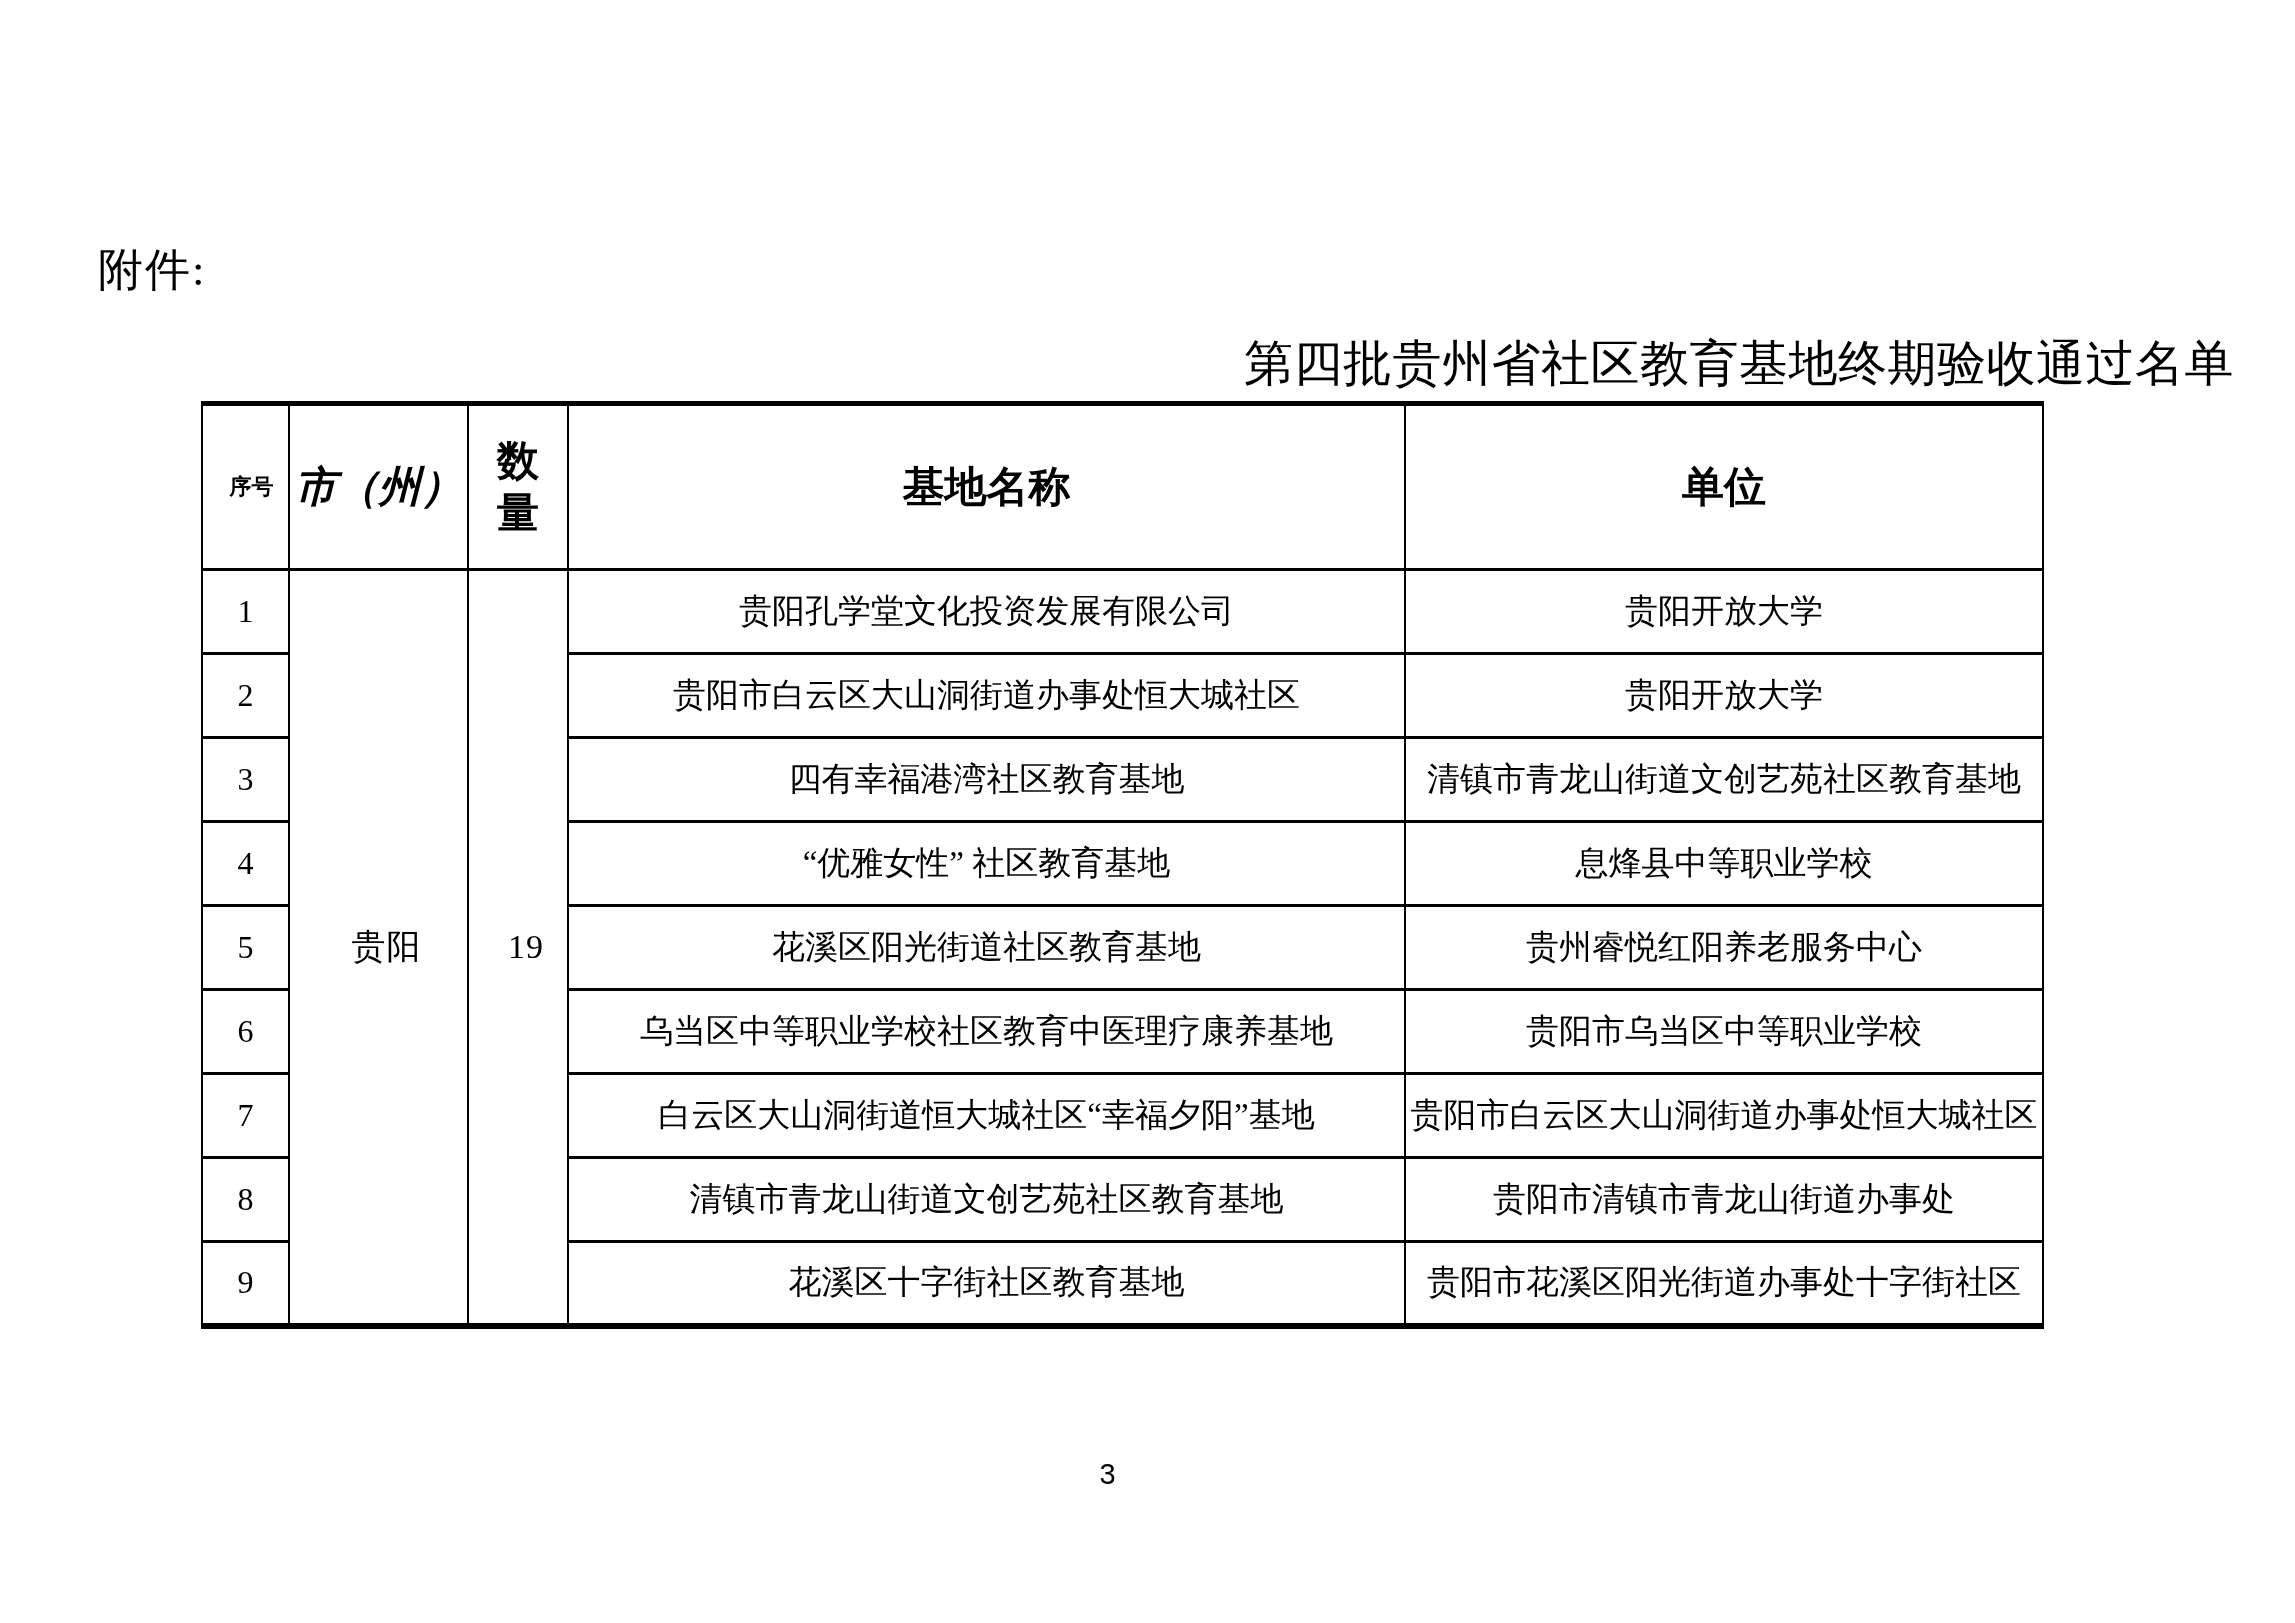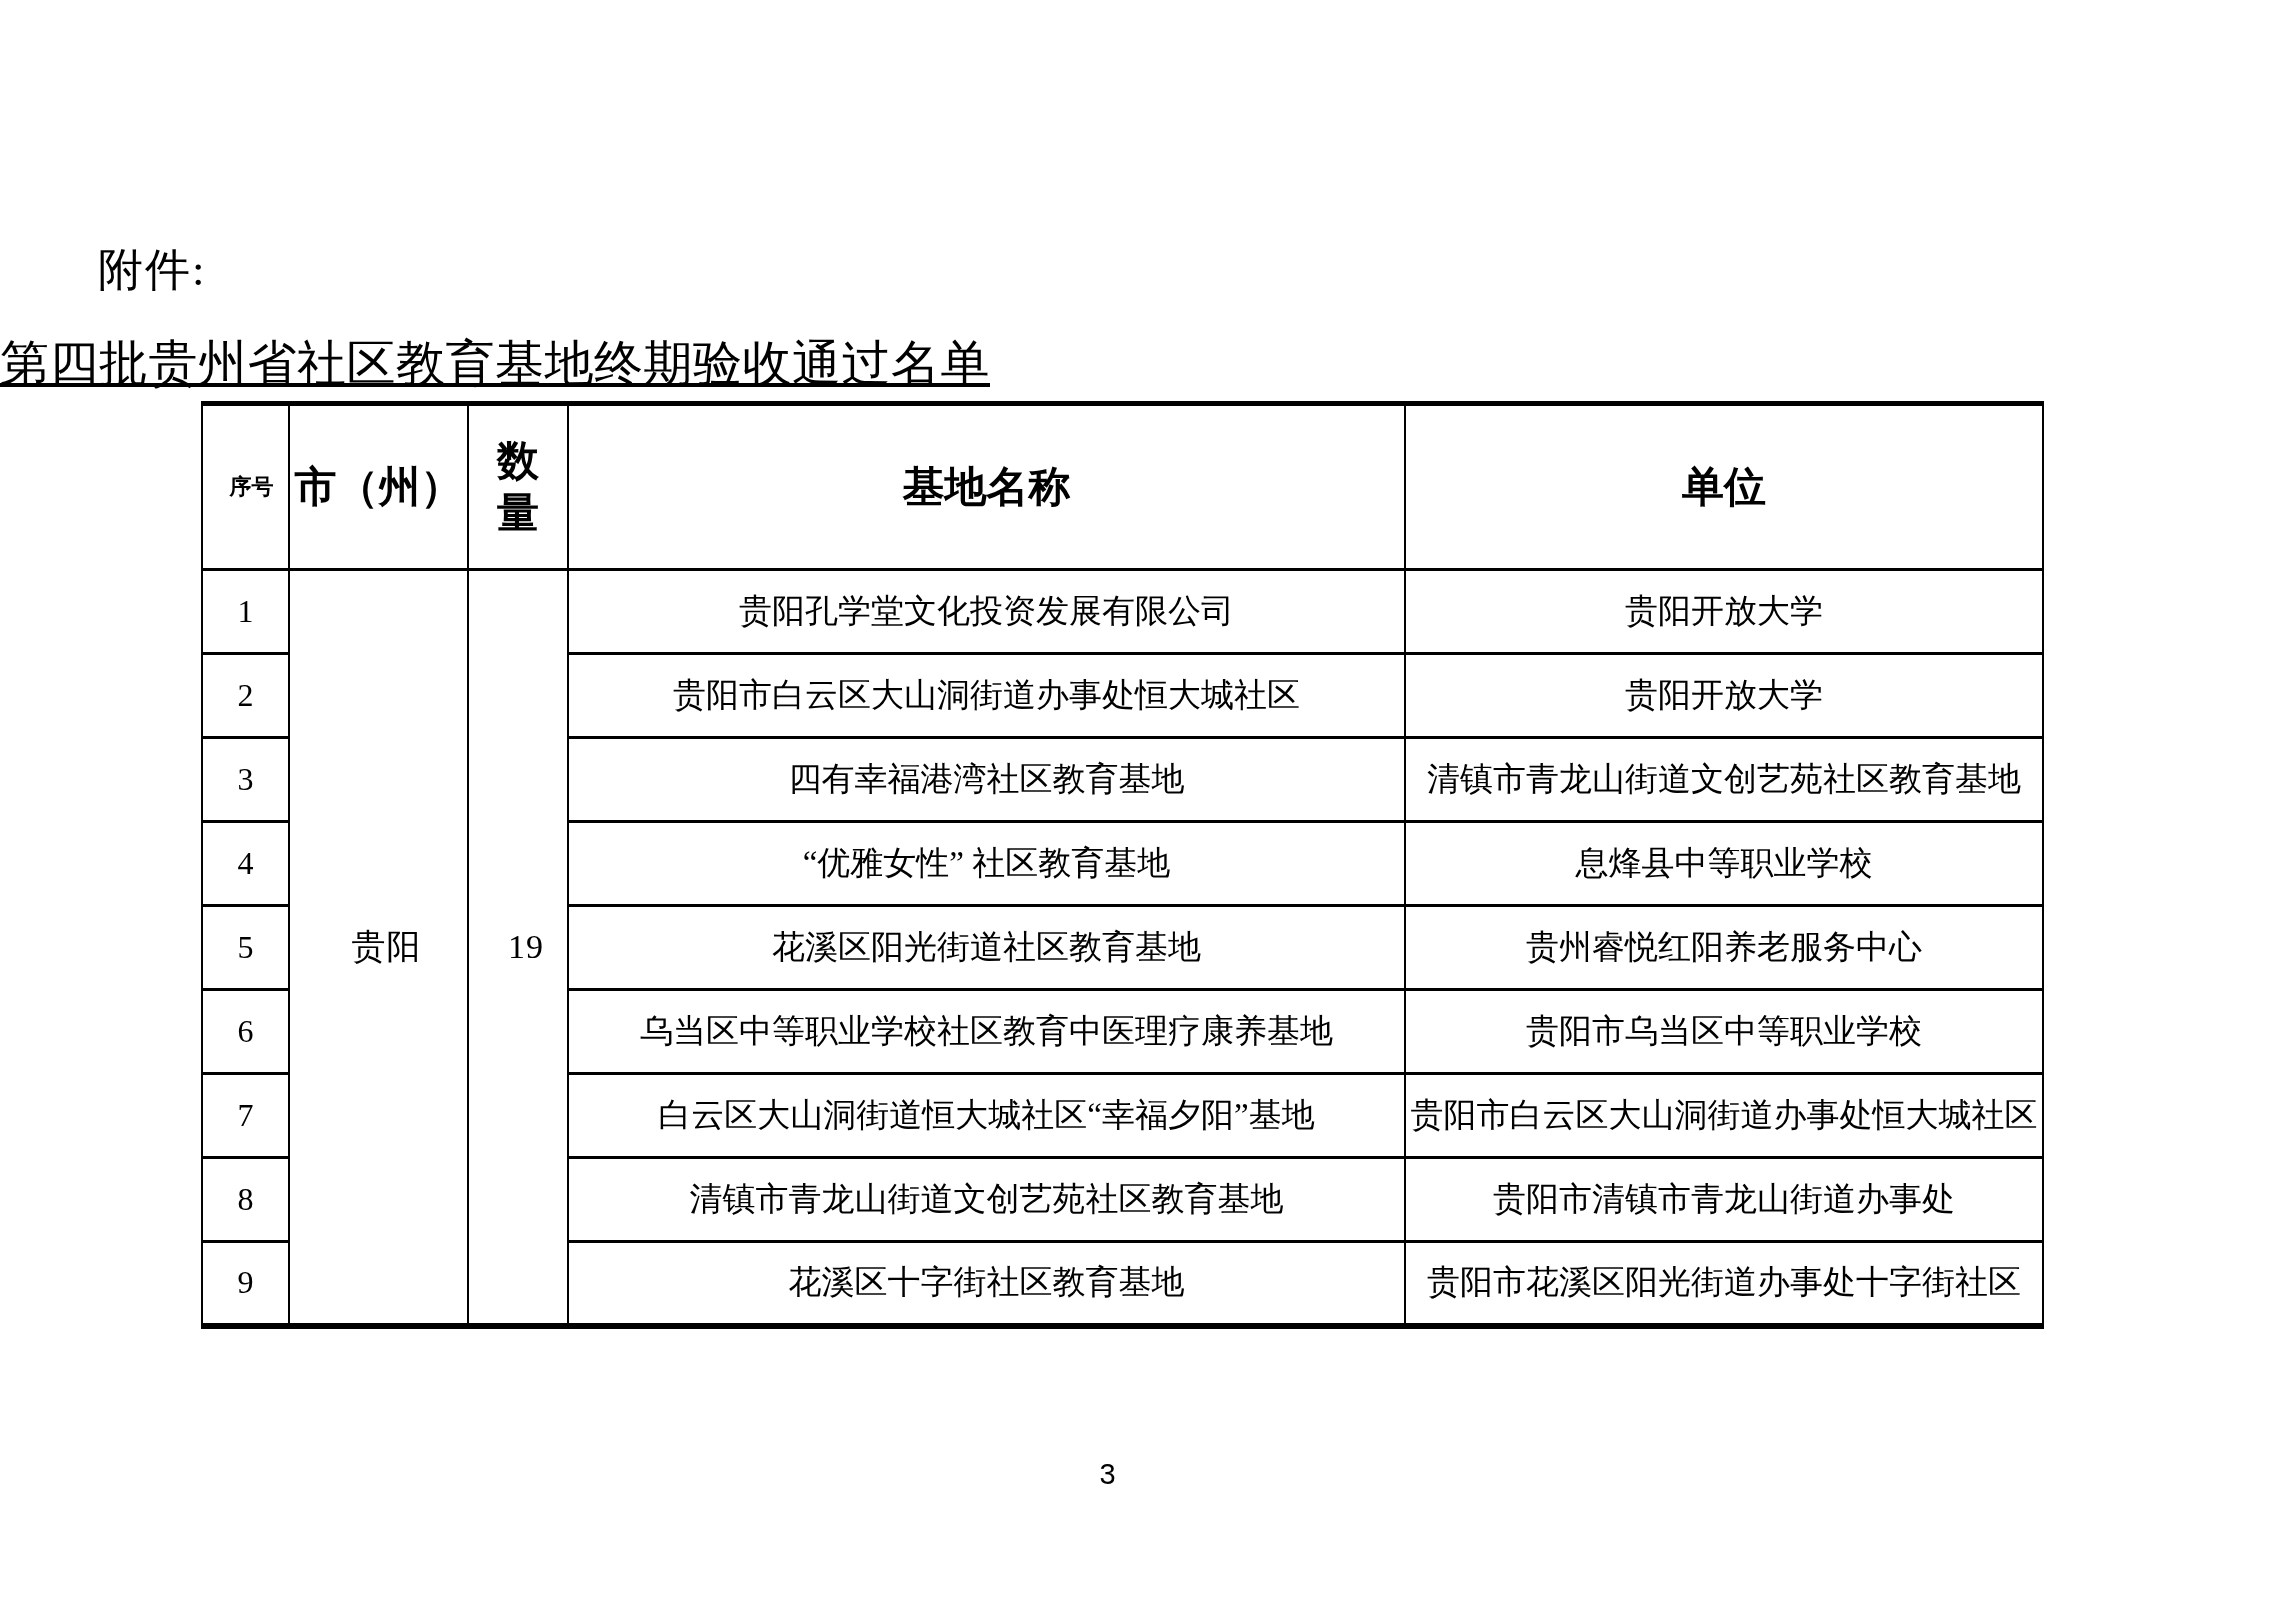--- a/index.html
+++ b/index.html
@@ -11,25 +11,24 @@
   }
   .attachment {
     position:absolute;
     left:98px; top:240px;
     font-size:45px;
     letter-spacing:2px;
   }
   .doc-title {
     position:absolute;
     top:331px; left:0; right:61px;
-    text-align:left;
+    text-align:right;
     font-size:49px;
     letter-spacing:0.5px;
     white-space:nowrap;
-    text-decoration:underline;
   }
   table.main {
     position:absolute;
     left:201px; top:401px;
     width:1840px;
     border-collapse:collapse;
     table-layout:fixed;
     border-top:5.1px solid #000;
     border-bottom:6.6px solid #000;
     border-left:2.6px solid #000;
@@ -45,21 +44,21 @@
     padding:0;
   }
   thead tr { height:166px; }
   tbody tr { height:84px; }
   th {
     font-family:"Liberation Sans", sans-serif;
     font-weight:bold;
     font-size:42px;
   }
   .th-index { font-size:22px; white-space:nowrap;padding-left:12px; }
-  .th-city  { white-space:nowrap; }
+  .th-city  { white-space:nowrap;font-style:italic; }
   .th-count {
     padding:0 23.5px;
     line-height:52px;
     word-break:break-all;
   }
   .td-index { font-size:32px; }
   .td-city, .td-count { font-size:34px; letter-spacing:1px;padding-left:16px; }
   .td-base, .td-unit {
     font-size:33px;
     line-height:1.12;

